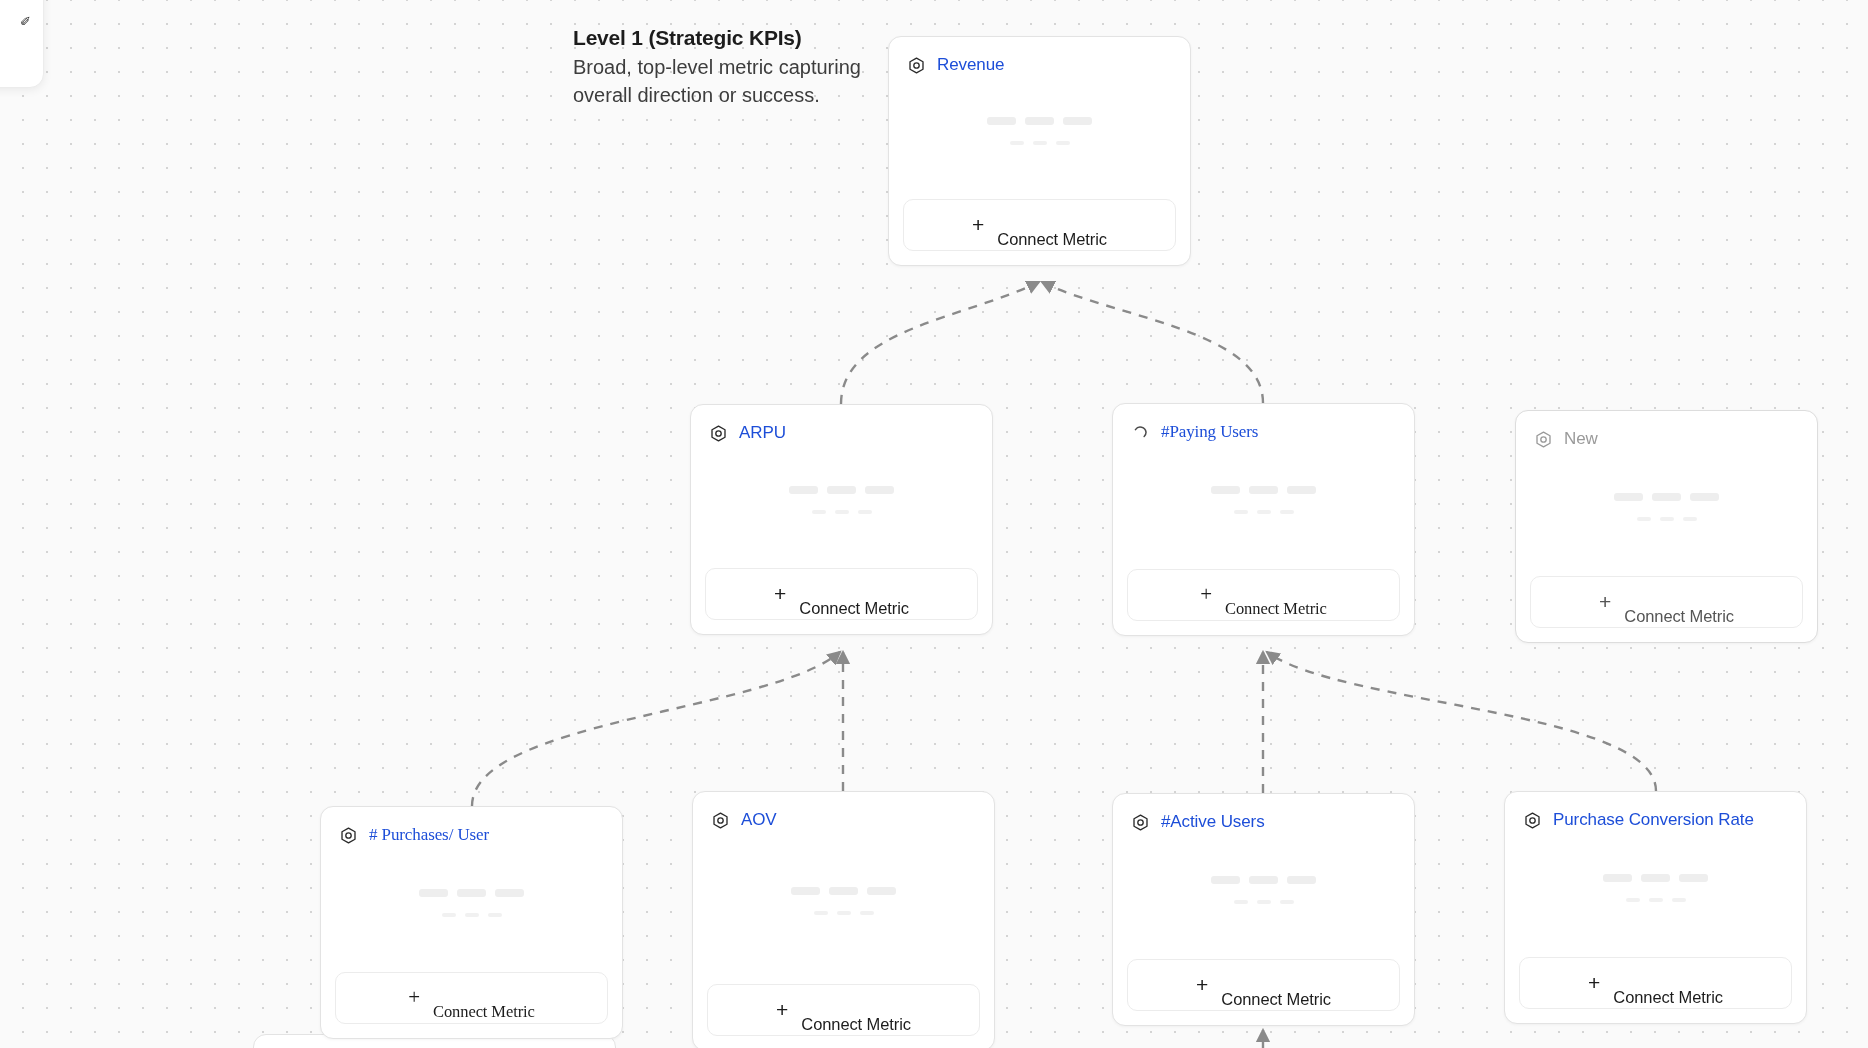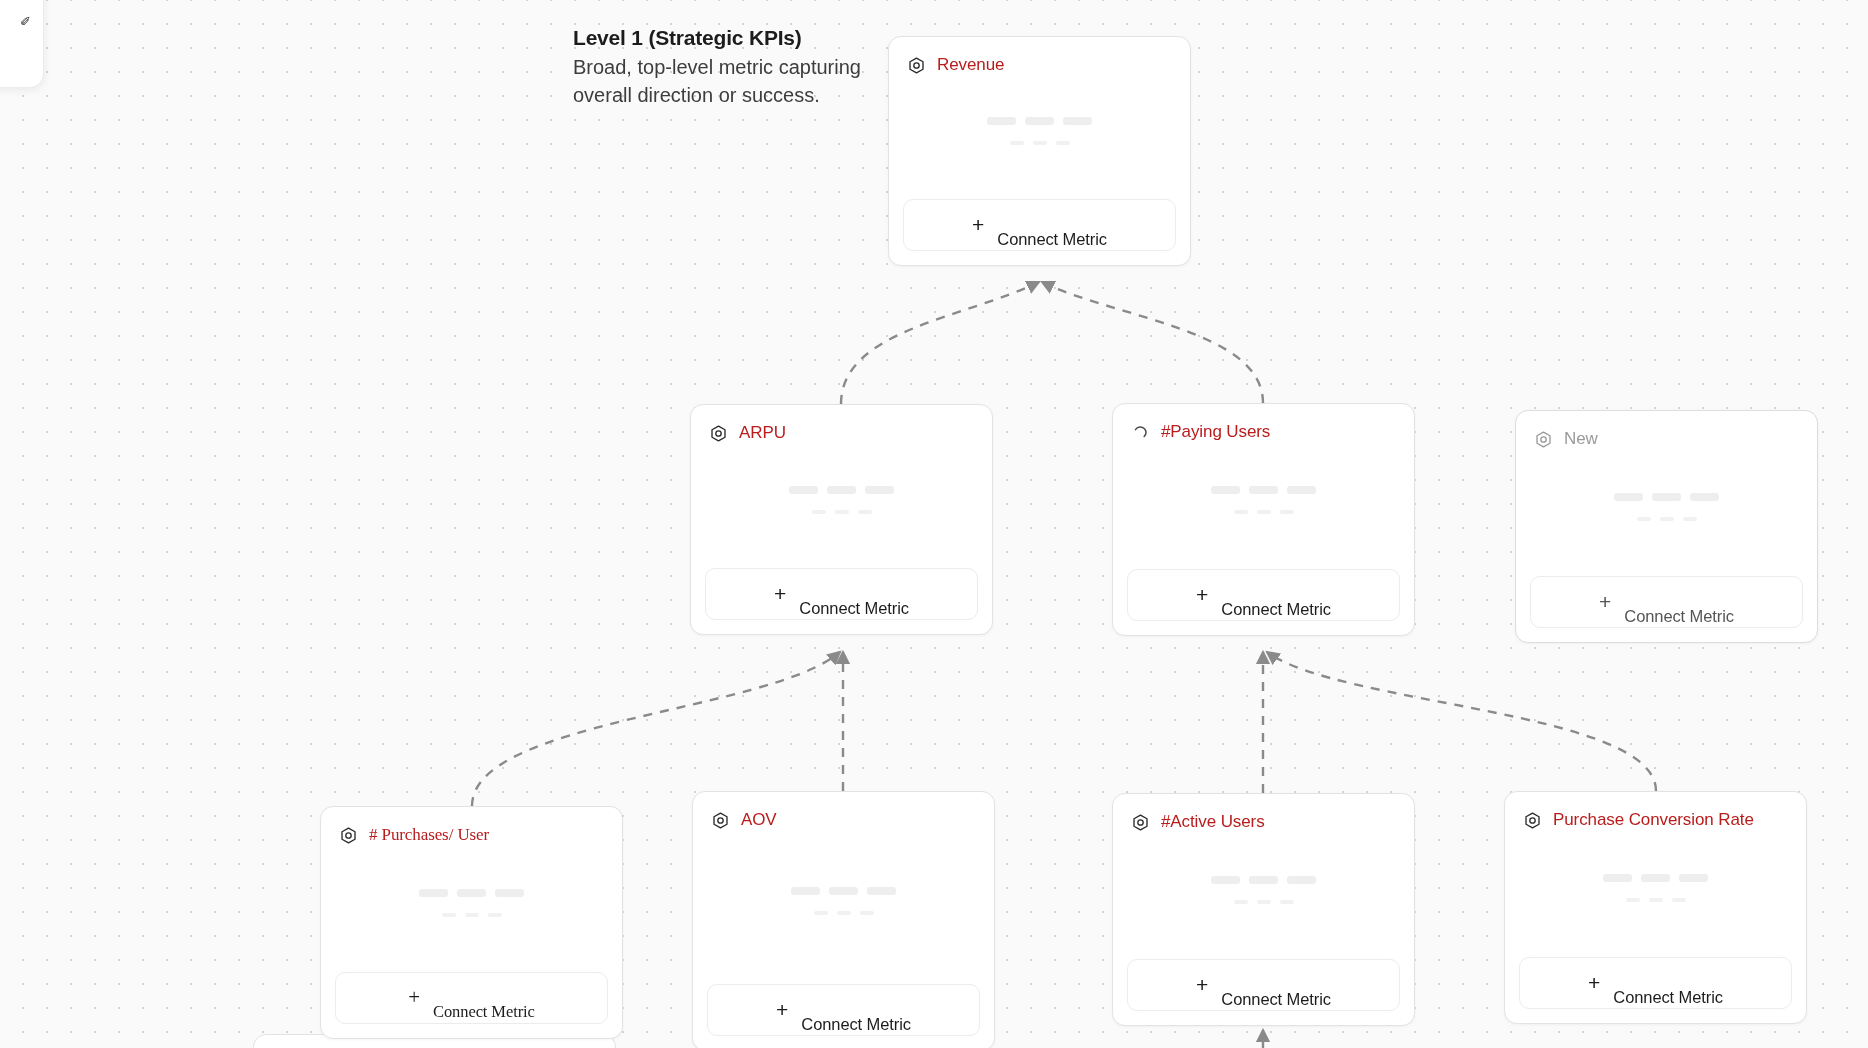--- a/index.html
+++ b/index.html
@@ -94,21 +94,21 @@
 
   .card-header {
     display: flex;
     align-items: center;
     gap: 11px;
     padding: 4px 2px 0 4px;
   }
   .card-title {
     font-size: 17px;
     font-weight: 400;
-    color: #b91c1c;
+    color: #1d4ed8;
     white-space: nowrap;
     letter-spacing: -0.1px;
   }
   .card.dim .card-title { color: #9a9a9a; }
 
   .hex-icon { flex: 0 0 auto; display: block; }
   .spin-icon { flex: 0 0 auto; display: block; }
 
   
   .card-body {
@@ -160,21 +160,21 @@
     letter-spacing: -0.1px;
     white-space: nowrap;
     margin-top: 28px;
   }
   .card.dim .connect-btn .plus,
   .card.dim .connect-btn .cb-label { color: #555555; }
 
   
   #card-revenue      { left: 888px;  top: 36px;  width: 303px; height: 230px; }
   #card-arpu         { left: 690px;  top: 404px; width: 303px; height: 231px; }
-  #card-paying       { left: 1112px; top: 403px; width: 303px; height: 233px; }
+  #card-paying       { left: 1112px; top: 403px; width: 303px; height: 233px; font-family: Liberation Serif, serif; }
   #card-new          { left: 1515px; top: 410px; width: 303px; height: 233px; }
   #card-purchases    { left: 320px;  top: 806px; width: 303px; height: 233px; font-family: Liberation Serif, serif; }
   #card-aov          { left: 692px;  top: 791px; width: 303px; height: 260px; }
   #card-active       { left: 1112px; top: 793px; width: 303px; height: 233px; }
   #card-conversion   { left: 1504px; top: 791px; width: 303px; height: 233px; }
 
   
   #card-partial {
     position: absolute;
     left: 253px;

